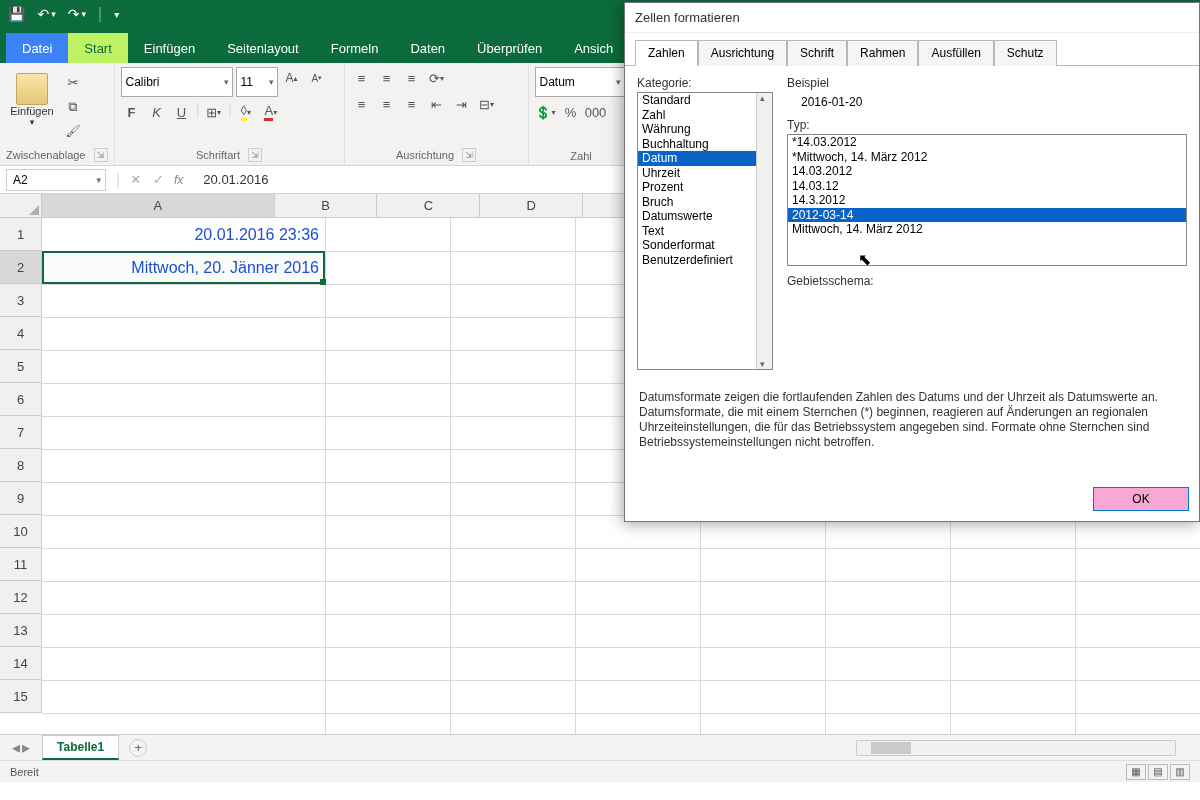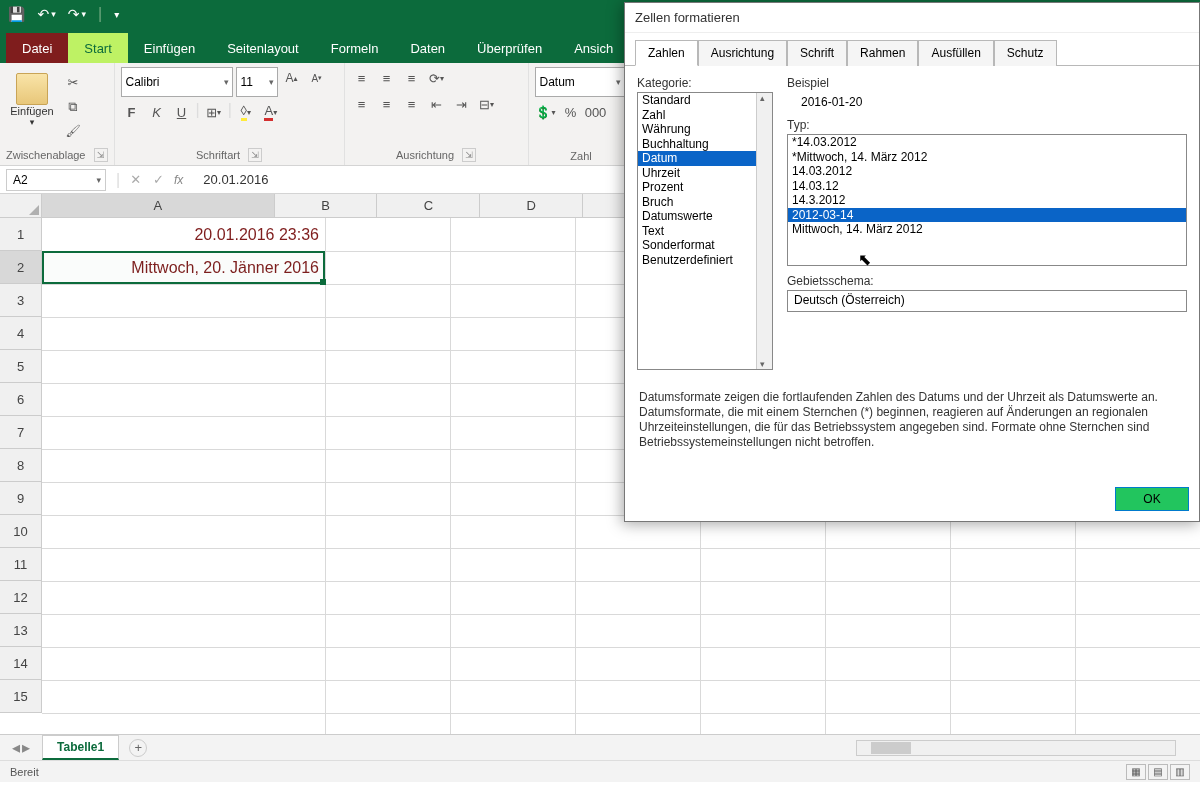--- a/index.html
+++ b/index.html
@@ -6,21 +6,21 @@
 body { width: 1200px; height: 800px; overflow: hidden; background: #fff; position: relative; }
 
 
 .title-bar { height: 28px; background: #0c6b3c; display: flex; align-items: center; padding: 0 8px; gap: 12px; }
 .title-bar .qat-btn { color: #fff; font-size: 14px; cursor: pointer; display: inline-flex; align-items: center; }
 .title-bar .qat-sep { color: #6fa77f; }
 
 
 .ribbon-tabs { height: 35px; background: #0c6b3c; display: flex; align-items: flex-end; padding-left: 6px; }
 .ribbon-tab { padding: 8px 16px 7px; color: #fff; font-size: 13px; cursor: pointer; }
-.ribbon-tab.file { background: #7f1d1d; color: #fff; }
+.ribbon-tab.file { background: #3b82f6; color: #fff; }
 .ribbon-tab.active { background: #bef264; color: #0c6b3c; }
 
 
 .ribbon { height: 103px; background: #f3f2f1; border-bottom: 1px solid #d4d4d4; display: flex; }
 .ribbon-group { border-right: 1px solid #e1e1e1; padding: 4px 6px 0; display: flex; flex-direction: column; justify-content: space-between; }
 .ribbon-group-body { display: flex; gap: 4px; flex: 1; }
 .ribbon-group-label { font-size: 11px; color: #666; text-align: center; padding: 2px 0 3px; display: flex; justify-content: center; align-items: center; gap: 4px; }
 .ribbon-col { display: flex; flex-direction: column; gap: 2px; justify-content: center; }
 .big-btn { display: flex; flex-direction: column; align-items: center; justify-content: center; width: 52px; height: 66px; font-size: 11px; color: #333; cursor: pointer; }
 .small-btn { width: 22px; height: 22px; display: inline-flex; align-items: center; justify-content: center; font-size: 13px; color: #555; cursor: pointer; border: 1px solid transparent; }
@@ -50,21 +50,21 @@
 .col-headers { position: absolute; left: 42px; top: 0; right: 0; height: 24px; display: flex; background: #f0f0f0; border-bottom: 1px solid #ccc; }
 .col-h { border-right: 1px solid #ccc; display: flex; align-items: center; justify-content: center; font-size: 13px; color: #444; }
 .col-h.sel { background: #d8d8d8; }
 .row-headers { position: absolute; left: 0; top: 24px; width: 42px; }
 .row-h { height: 33px; border-right: 1px solid #ccc; border-bottom: 1px solid #ccc; background: #f0f0f0; display: flex; align-items: center; justify-content: center; font-size: 13px; color: #444; }
 .row-h.sel { background: #d8d8d8; }
 .cells { position: absolute; left: 42px; top: 24px; right: 0; bottom: 0; }
 .cells-bg { position: absolute; inset: 0; }
 .row-line { position: absolute; left: 0; right: 0; height: 1px; background: #d9d9d9; }
 .col-line { position: absolute; top: 0; bottom: 0; width: 1px; background: #d9d9d9; }
-.cell { position: absolute; display: flex; align-items: center; padding: 0 6px; font-size: 16px; color: #7f1d1d; }
+.cell { position: absolute; display: flex; align-items: center; padding: 0 6px; font-size: 16px; color: #1d4ed8; }
 .cell.right { justify-content: flex-end; }
 .sel-box { position: absolute; border: 2px solid #0c6b3c; background: rgba(12,107,60,0.02); }
 .sel-handle { position: absolute; width: 6px; height: 6px; background: #0c6b3c; right: -3px; bottom: -3px; }
 
 
 .sheet-bar { height: 26px; border-top: 1px solid #ccc; background: #f3f3f3; display: flex; align-items: center; position: relative; }
 .sheet-nav { display: flex; gap: 2px; padding: 0 12px; color: #888; }
 .sheet-tab { padding: 4px 14px; background: #fff; border: 1px solid #ccc; border-bottom: 2px solid #0c6b3c; font-size: 12px; color: #0c6b3c; font-weight: 600; }
 .sheet-add { width: 18px; height: 18px; border: 1px solid #ccc; border-radius: 50%; display: flex; align-items: center; justify-content: center; font-size: 13px; color: #666; margin-left: 10px; }
 .hscroll { position: absolute; right: 24px; width: 320px; height: 16px; background: #f0f0f0; border: 1px solid #ccc; }
@@ -90,21 +90,21 @@
 .listbox .scroll::before { content: '▴'; position: absolute; top: 0; left: 3px; font-size: 9px; color: #666; }
 .listbox .scroll::after { content: '▾'; position: absolute; bottom: 0; left: 3px; font-size: 9px; color: #666; }
 .right-pane { flex: 1; font-size: 12px; }
 .sample-box { border: 1px solid transparent; padding: 2px 0 8px; margin-left: 7px; }
 .type-list { border: 1px solid #888; height: 132px; background: #fff; }
 .type-list .li { padding: 0 4px; line-height: 14.5px; cursor: pointer; }
 .type-list .li.sel { background: #0a64c7; color: #fff; }
 .locale-box { border: 1px solid #888; height: 22px; padding: 2px 6px; margin-top: 2px; position: relative; }
 .desc { font-size: 12px; color: #333; padding: 10px 14px 0; line-height: 1.25; }
 .dialog-buttons { position: absolute; right: 10px; bottom: 10px; display: flex; gap: 8px; }
-.dlg-btn { width: 74px; height: 24px; border: 1px solid #007acc; background: #22c55e; font-size: 12px; cursor: pointer; }
+.dlg-btn { width: 96px; height: 24px; border: 1px solid #007acc; background: #f9a8d4; font-size: 12px; cursor: pointer; }
 
 .cursor { position: absolute; left: 858px; top: 250px; font-size: 16px; color: #000; pointer-events: none; z-index: 999; }
 </style>
 </head>
 <body>
 
 <div class="title-bar">
   <span class="qat-btn">💾</span>
   <span class="qat-btn">
       <span>↶</span>
@@ -348,21 +348,20 @@
       <div class="type-list" id="typelist">
           <div class="li">*14.03.2012</div>
           <div class="li">*Mittwoch, 14. März 2012</div>
           <div class="li">14.03.2012</div>
           <div class="li">14.03.12</div>
           <div class="li">14.3.2012</div>
           <div class="li sel">2012-03-14</div>
           <div class="li">Mittwoch, 14. März 2012</div>
         </div>
       <div class="catlabel" style="margin-top:8px">Gebietsschema:</div>
-      <div class="locale-box">Deutsch (Österreich)</div>
     </div>
   </div>
   <div class="desc">Datumsformate zeigen die fortlaufenden Zahlen des Datums und der Uhrzeit als Datumswerte an. Datumsformate, die mit einem Sternchen (*) beginnen, reagieren auf Änderungen an regionalen Uhrzeiteinstellungen, die für das Betriebssystem angegeben sind. Formate ohne Sternchen sind Betriebssystemeinstellungen nicht betroffen.</div>
   <div class="dialog-buttons">
     <button class="dlg-btn">OK</button>
   </div>
 </div>
 
 <div class="cursor">⬉</div>
 

